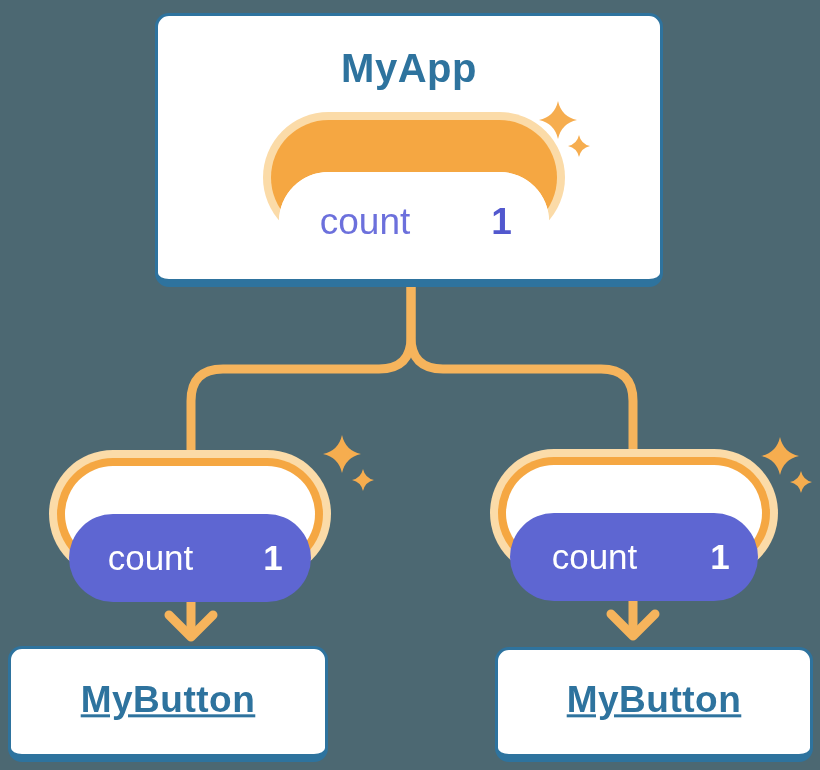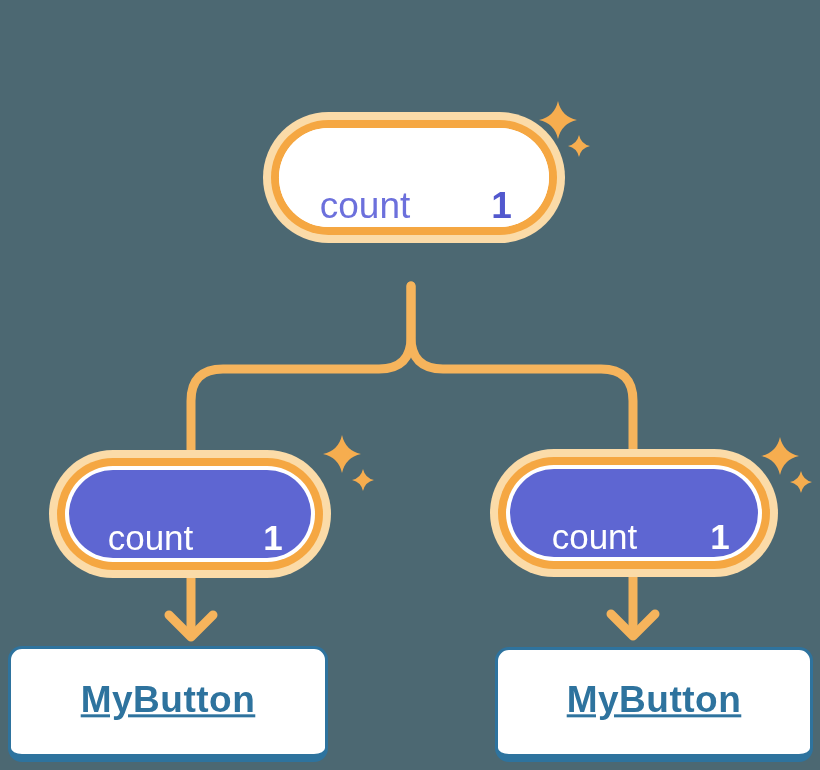--- a/index.html
+++ b/index.html
@@ -25,22 +25,22 @@
   .child-title{top:50%;transform:translateY(-54%);font-size:37px;text-decoration:underline;}
 
   
   .pill-halo{
     box-sizing:border-box;border-radius:999px;background:#FBDBA8;
     padding:8px;z-index:3;
   }
   .pill-ring{height:100%;border-radius:999px;background:#F5A742;padding:8px;box-sizing:border-box;}
   .pill-gap{height:100%;border-radius:999px;background:#FFFFFF;box-sizing:border-box;}
   .pill-inner{
-    height:100%;border-radius:999px;display:flex;align-items:flex-end;
-    overflow:hidden;box-sizing:border-box;
+    height:100%;border-radius:999px;display:flex;align-items:center;
+    overflow:hidden;box-sizing:border-box;margin-top:44px;
   }
   .pill-inner.light{background:#FFFFFF;}
   .pill-gap.purple-wrap{padding:4px;}
   .pill-inner.purple{background:#5E66D2;}
   .pill-cell{display:flex;align-items:center;justify-content:center;}
   .pill-label{flex:1;}
   .light .pill-label{color:#6C70DC;font-size:37px;}
   .light .pill-value{color:#5258CE;font-size:37px;font-weight:700;}
   .light .pill-divider{width:3px;background:#F5A742;}
   .purple .pill-label{color:#FFFFFF;font-size:35px;}
@@ -58,20 +58,23 @@
 
   <svg class="abs z1" width="820" height="770" viewBox="0 0 820 770" style="left:0;top:0;" fill="none" stroke="#F6B45C" stroke-width="9" stroke-linecap="round" stroke-linejoin="round">
     <path d="M411 286 L411 337 Q411 369 379 369 L223 369 Q191 369 191 401 L191 452"></path>
     <path d="M411 286 L411 337 Q411 369 443 369 L601 369 Q633 369 633 401 L633 452"></path>
     <path d="M191 576 L191 633"></path>
     <path d="M169 615 L191 637 L213 615"></path>
     <path d="M633 575 L633 632"></path>
     <path d="M611 614 L633 636 L655 614"></path>
   </svg>
 
+  <div class="abs component-card" style="left:155px;top:13px;width:508px;height:274px;">
+    <div class="card-title root-title">MyApp</div>
+  </div>
 
   <div class="abs pill-halo" style="left:263px;top:112px;width:302px;height:131px;">
     <div class="pill-ring">
       <div class="pill-gap">
         <div class="pill-inner light">
           <div class="pill-cell pill-label">count</div>
           <div class="pill-divider"></div>
           <div class="pill-cell pill-value">1</div>
         </div>
       </div>

